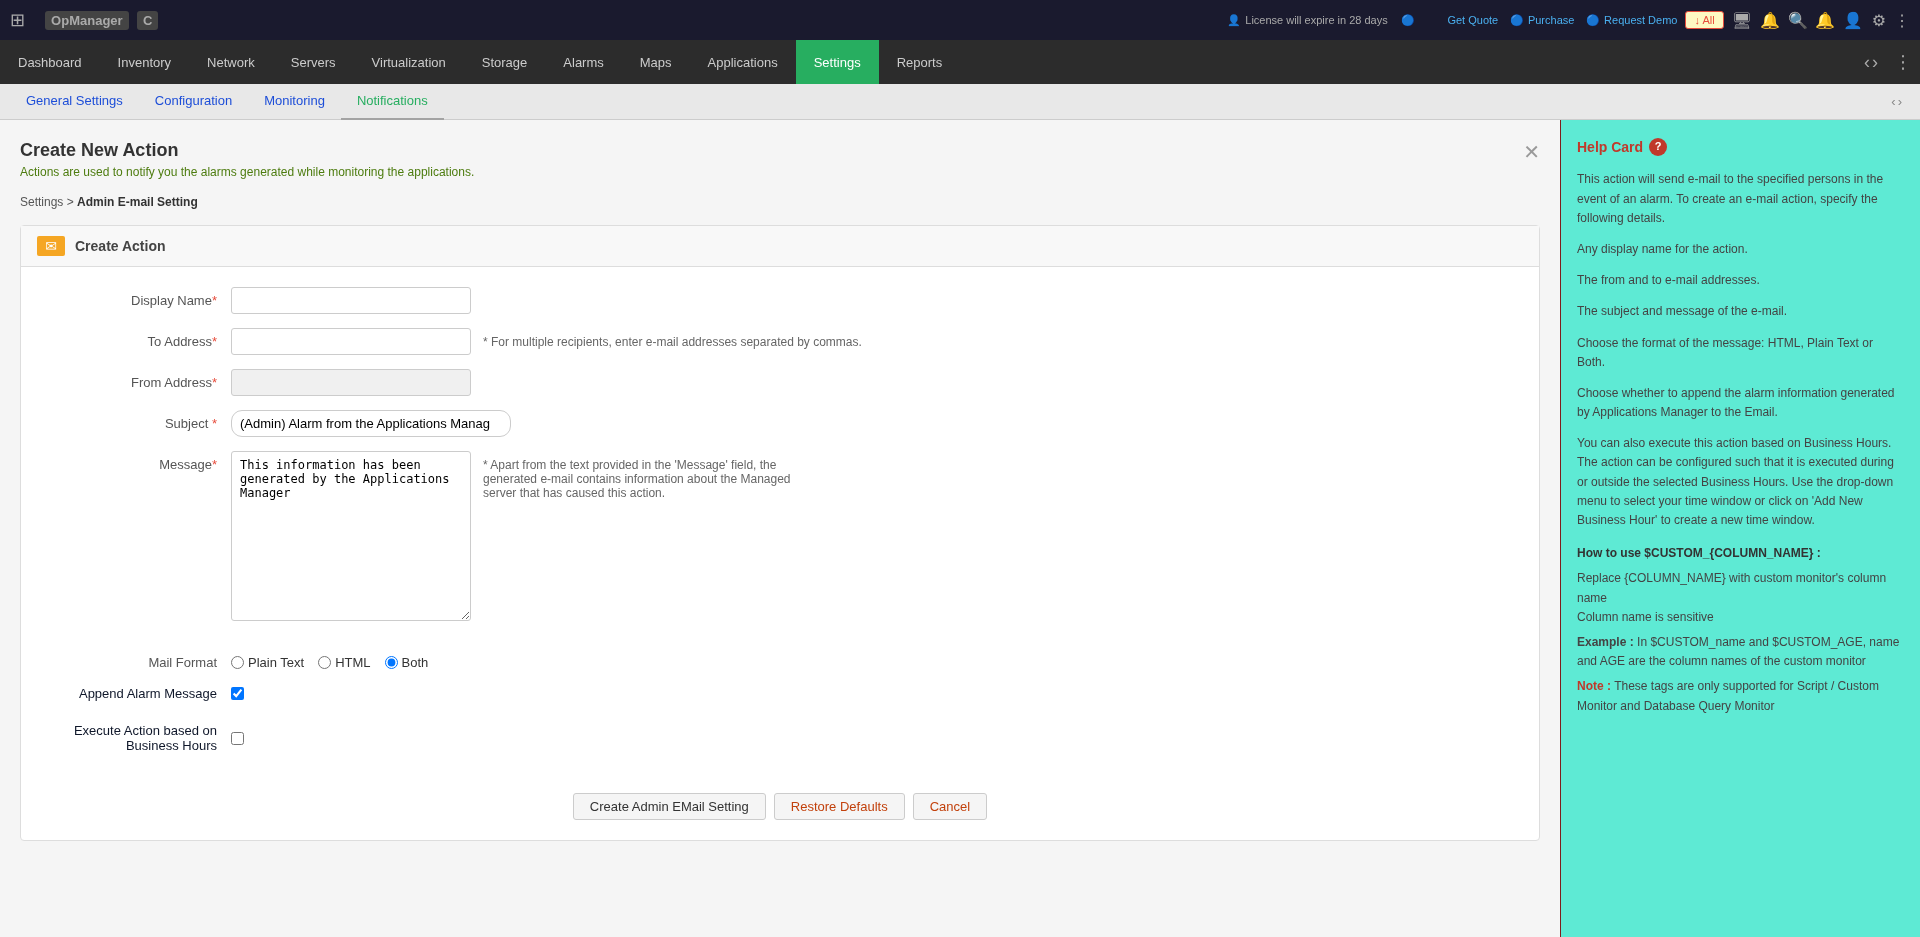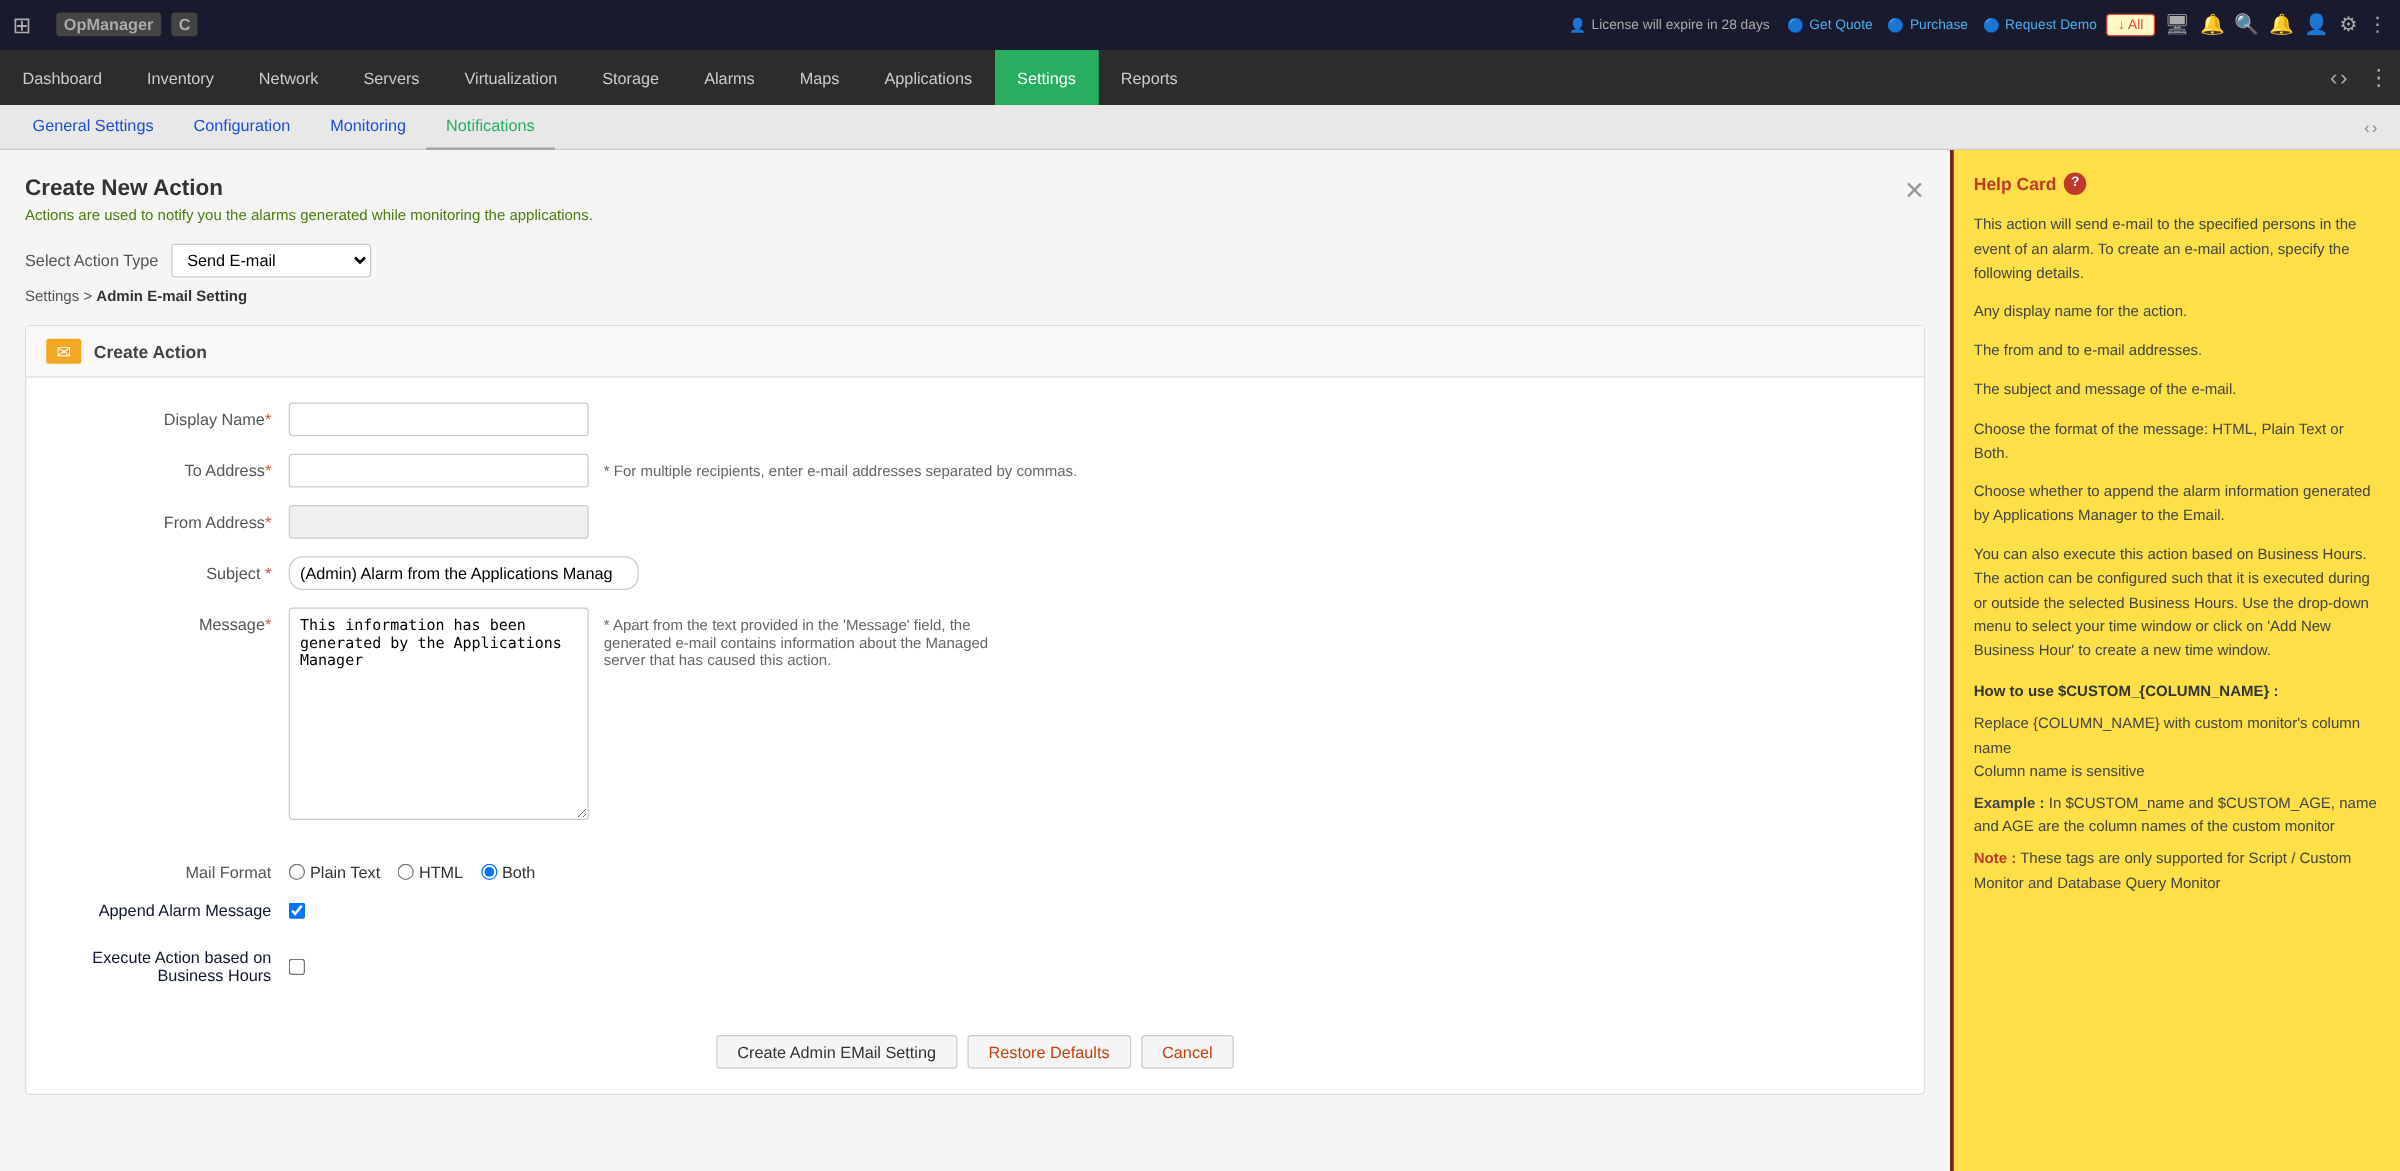--- a/index.html
+++ b/index.html
@@ -265,22 +265,22 @@
     }
     .btn-primary {
       background: #f5f5f5;
       color: #333;
     }
 
     
     .help-card {
       width: 360px;
       flex-shrink: 0;
-      background: #fde047;
-      border-left: 3px solid #7f1d1d;
+      background: #5eead4;
+      border-left: 1px solid #7f1d1d;
       padding: 16px;
       font-size: 12px;
       line-height: 1.6;
       color: #444;
     }
     .help-card-title {
       font-size: 14px;
       font-weight: bold;
       color: #c0392b;
       margin-bottom: 12px;
@@ -307,21 +307,21 @@
   <span style="color:#aaa; font-size:18px;">⊞</span>
   <span class="topbar-logo">
     <span>OpManager</span>
     <span>C</span>
   </span>
   <div class="topbar-spacer"></div>
   <div class="topbar-license">
     <span>👤</span>
     <span>License will expire in 28 days</span>
     <span style="margin-left:10px;">🔵</span>
-    <span style="cursor:pointer; color:#4ab0f0;">Get Quote</span>
+    <span style="cursor:pointer; color:#4ab0f0;margin-left:28px;">Get Quote</span>
     <span style="margin-left:8px;">🔵</span>
     <span style="cursor:pointer; color:#4ab0f0;">Purchase</span>
     <span style="margin-left:8px;">🔵</span>
     <span style="cursor:pointer; color:#4ab0f0;">Request Demo</span>
   </div>
   <div class="topbar-actions">
     <button class="btn-all">
       <span>↓ All</span>
     </button>
     <span class="topbar-icon">🖥</span>
@@ -378,26 +378,20 @@
   <div class="main-content">
 
     <div class="page-header-row">
       <div class="page-header-content">
         <div class="page-title">Create New Action</div>
         <div class="page-subtitle">Actions are used to notify you the alarms generated while monitoring the applications.</div>
       </div>
       <button class="close-btn" style="position:static; margin-left:auto; font-size:20px; color:#999; background:none; border:none; cursor:pointer;">✕</button>
     </div>
 
-    <div class="action-type-row">
-      <label class="action-type-label">Select Action Type</label>
-      <select class="action-type-select">
-        <option>Send E-mail</option>
-      </select>
-    </div>
 
     <div class="breadcrumb-row">
       <span>Settings</span>
       <span> &gt; </span>
       <strong>Admin E-mail Setting</strong>
     </div>
 
     <div class="form-card">
       <div class="form-card-header">
         <div class="email-icon">✉</div>

